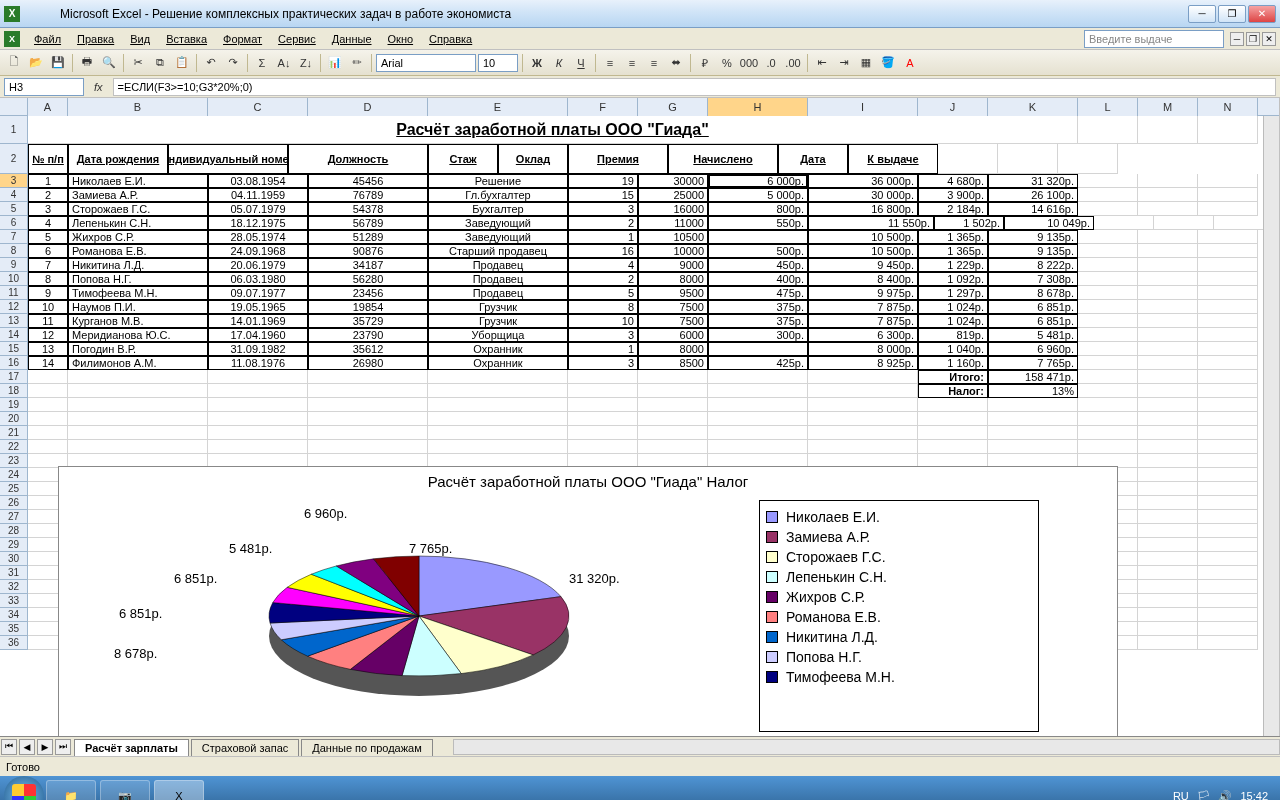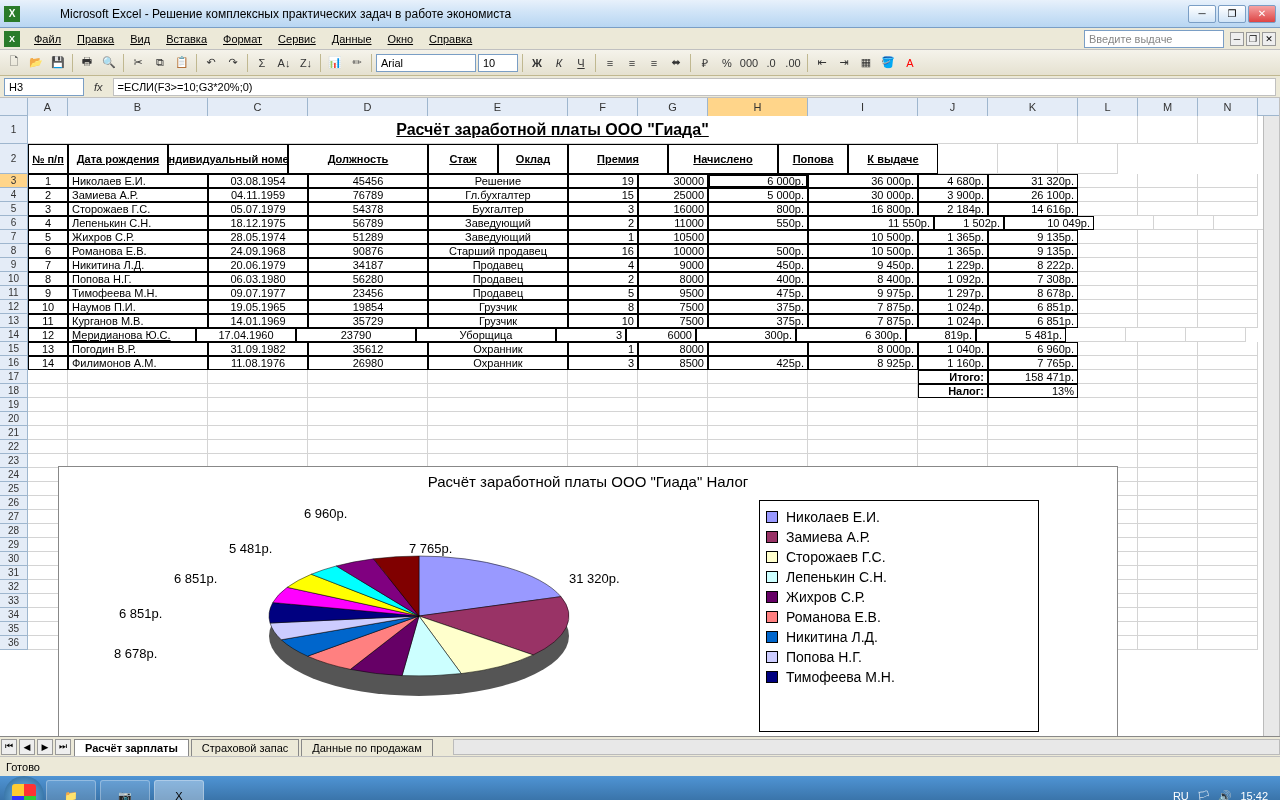--- a/index.html
+++ b/index.html
@@ -210,21 +210,21 @@
         </div>
         <div class="cell-row">
           <div class="cell th-cell" style="width: 40px; height: 30px;">№ п/п</div>
           <div class="cell th-cell" style="width: 100px; height: 30px;">Дата рождения</div>
           <div class="cell th-cell" style="width: 120px; height: 30px;">Индивидуальный номер</div>
           <div class="cell th-cell" style="width: 140px; height: 30px;">Должность</div>
           <div class="cell th-cell" style="width: 70px; height: 30px;">Стаж</div>
           <div class="cell th-cell" style="width: 70px; height: 30px;">Оклад</div>
           <div class="cell th-cell" style="width: 100px; height: 30px;">Премия</div>
           <div class="cell th-cell" style="width: 110px; height: 30px;">Начислено</div>
-          <div class="cell th-cell" style="width: 70px; height: 30px;">Попова</div>
+          <div class="cell th-cell" style="width: 70px; height: 30px;">Дата</div>
           <div class="cell th-cell" style="width: 90px; height: 30px;">К выдаче</div>
           <div class="cell" style="width: 60px; height: 30px;"></div>
           <div class="cell" style="width: 60px; height: 30px;"></div>
           <div class="cell" style="width: 60px; height: 30px;"></div>
         </div>
         <div class="cell-row">
           <div class="cell td-cell td-center" style="width: 40px; height: 14px;">1</div>
           <div class="cell td-cell " style="width: 140px; height: 14px;">Николаев Е.И.</div>
           <div class="cell td-cell td-center" style="width: 100px; height: 14px;">03.08.1954</div>
           <div class="cell td-cell td-center" style="width: 120px; height: 14px;">45456</div>
@@ -394,21 +394,21 @@
           <div class="cell td-cell td-right" style="width: 100px; height: 14px;">375р.</div>
           <div class="cell td-cell td-right" style="width: 110px; height: 14px;">7 875р.</div>
           <div class="cell td-cell td-right" style="width: 70px; height: 14px;">1 024р.</div>
           <div class="cell td-cell td-right" style="width: 90px; height: 14px;">6 851р.</div>
           <div class="cell" style="width: 60px; height: 14px;"></div>
           <div class="cell" style="width: 60px; height: 14px;"></div>
           <div class="cell" style="width: 60px; height: 14px;"></div>
         </div>
         <div class="cell-row">
           <div class="cell td-cell td-center" style="width: 40px; height: 14px;">12</div>
-          <div class="cell td-cell " style="width: 128px; height: 14px; text-decoration: underline;">Меридианова Ю.С.</div>
+          <div class="cell td-cell " style="width: 140px; height: 14px;">Меридианова Ю.С.</div>
           <div class="cell td-cell td-center" style="width: 100px; height: 14px;">17.04.1960</div>
           <div class="cell td-cell td-center" style="width: 120px; height: 14px;">23790</div>
           <div class="cell td-cell td-center" style="width: 140px; height: 14px;">Уборщица</div>
           <div class="cell td-cell td-right" style="width: 70px; height: 14px;">3</div>
           <div class="cell td-cell td-right" style="width: 70px; height: 14px;">6000</div>
           <div class="cell td-cell td-right" style="width: 100px; height: 14px;">300р.</div>
           <div class="cell td-cell td-right" style="width: 110px; height: 14px;">6 300р.</div>
           <div class="cell td-cell td-right" style="width: 70px; height: 14px;">819р.</div>
           <div class="cell td-cell td-right" style="width: 90px; height: 14px;">5 481р.</div>
           <div class="cell" style="width: 60px; height: 14px;"></div>

